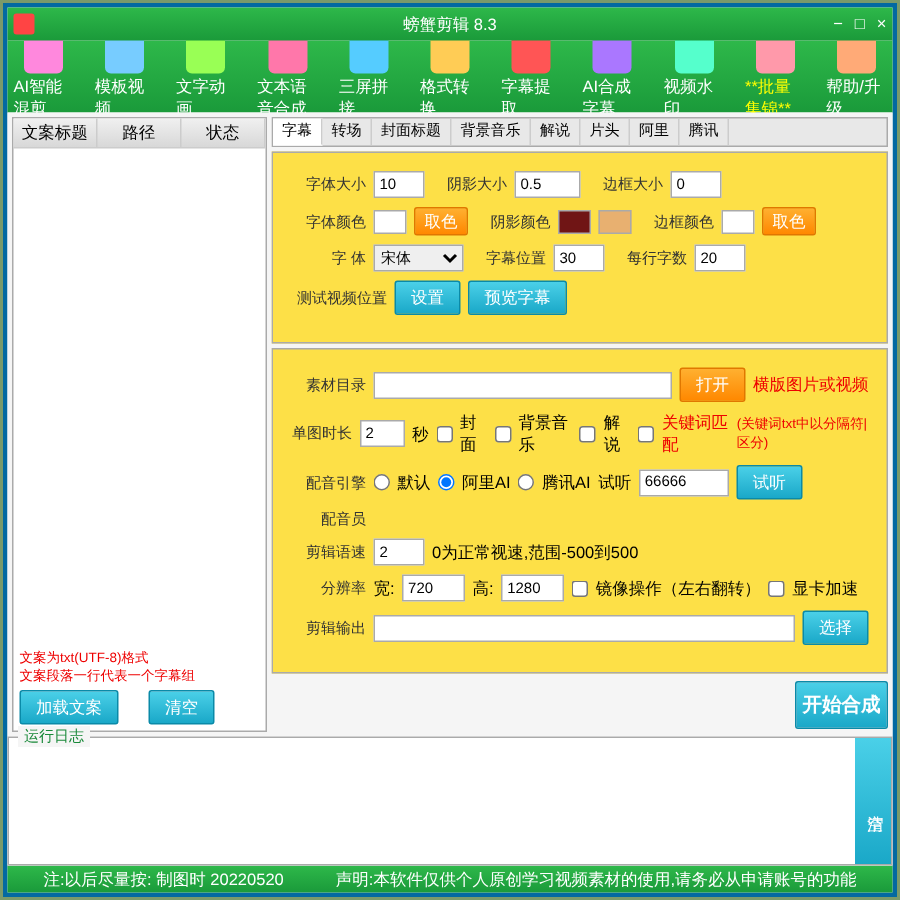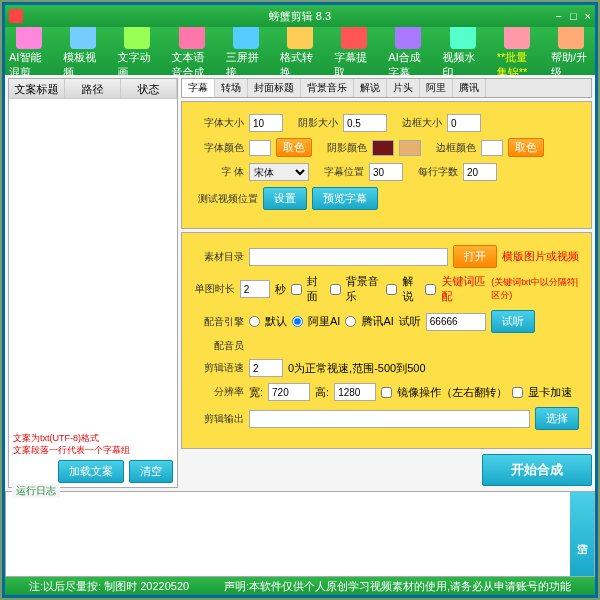--- a/index.html
+++ b/index.html
@@ -13,24 +13,24 @@
 .tool{display:flex;flex-direction:column;align-items:center;width:44px;color:#fff;font-size:9px;cursor:pointer}
 .tool .ti{width:26px;height:26px;border-radius:4px;margin-bottom:1px;display:flex;align-items:center;justify-content:center;font-size:16px}
 .body{flex:1;display:flex;padding:3px;gap:3px;background:#f5f5f5}
 .left{width:170px;display:flex;flex-direction:column}
 .left-top{flex:1;border:1px solid #aaa;background:#fff;display:flex;flex-direction:column}
 .lhdr{display:flex;background:linear-gradient(#f0f0f0,#d8d8d8);height:20px;border-bottom:1px solid #ccc}
 .lhdr div{flex:1;text-align:center;line-height:20px;border-right:1px solid #ccc;font-size:11px}
 .list{flex:1}
 .lfoot{padding:4px}
 .lfoot .note{color:#e00;font-size:9px;line-height:12px}
-.lbtns{display:flex;gap:5px;justify-content:flex-end;margin-top:4px}
+.lbtns{display:flex;gap:20px;margin-top:4px}
 .btn{background:linear-gradient(#4ad0e8,#1aa8c8);color:#fff;border:1px solid #0a8aa8;padding:3px 10px;cursor:pointer;font-size:11px;border-radius:2px}
 .btn-o{background:linear-gradient(#ffb030,#ff8800);border-color:#e07700}
-.btn-big{padding:6px 28px;font-size:13px;font-weight:bold}
+.btn-big{padding:6px 4px;font-size:13px;font-weight:bold}
 .right{flex:1;display:flex;flex-direction:column;gap:3px;overflow:hidden}
 .tabs{display:flex;background:#e8e8e8;border:1px solid #aaa;height:20px}
 .tab{padding:0 6px;line-height:18px;border-right:1px solid #ccc;cursor:pointer;font-size:10px}
 .tab.active{background:#fff;border-bottom:1px solid #fff}
 .panel{border:1px solid #aaa;background:#fde047;padding:12px}
 .row{display:flex;align-items:center;gap:5px;margin-bottom:6px;font-size:10px}
 .lbl{width:50px;text-align:right;color:#333;font-size:10px}
 .inp{border:1px solid #aaa;height:18px;padding:0 3px;font-size:10px}
 .sw{width:22px;height:16px;border:1px solid #aaa;display:inline-block}
 .red{color:#e00}

